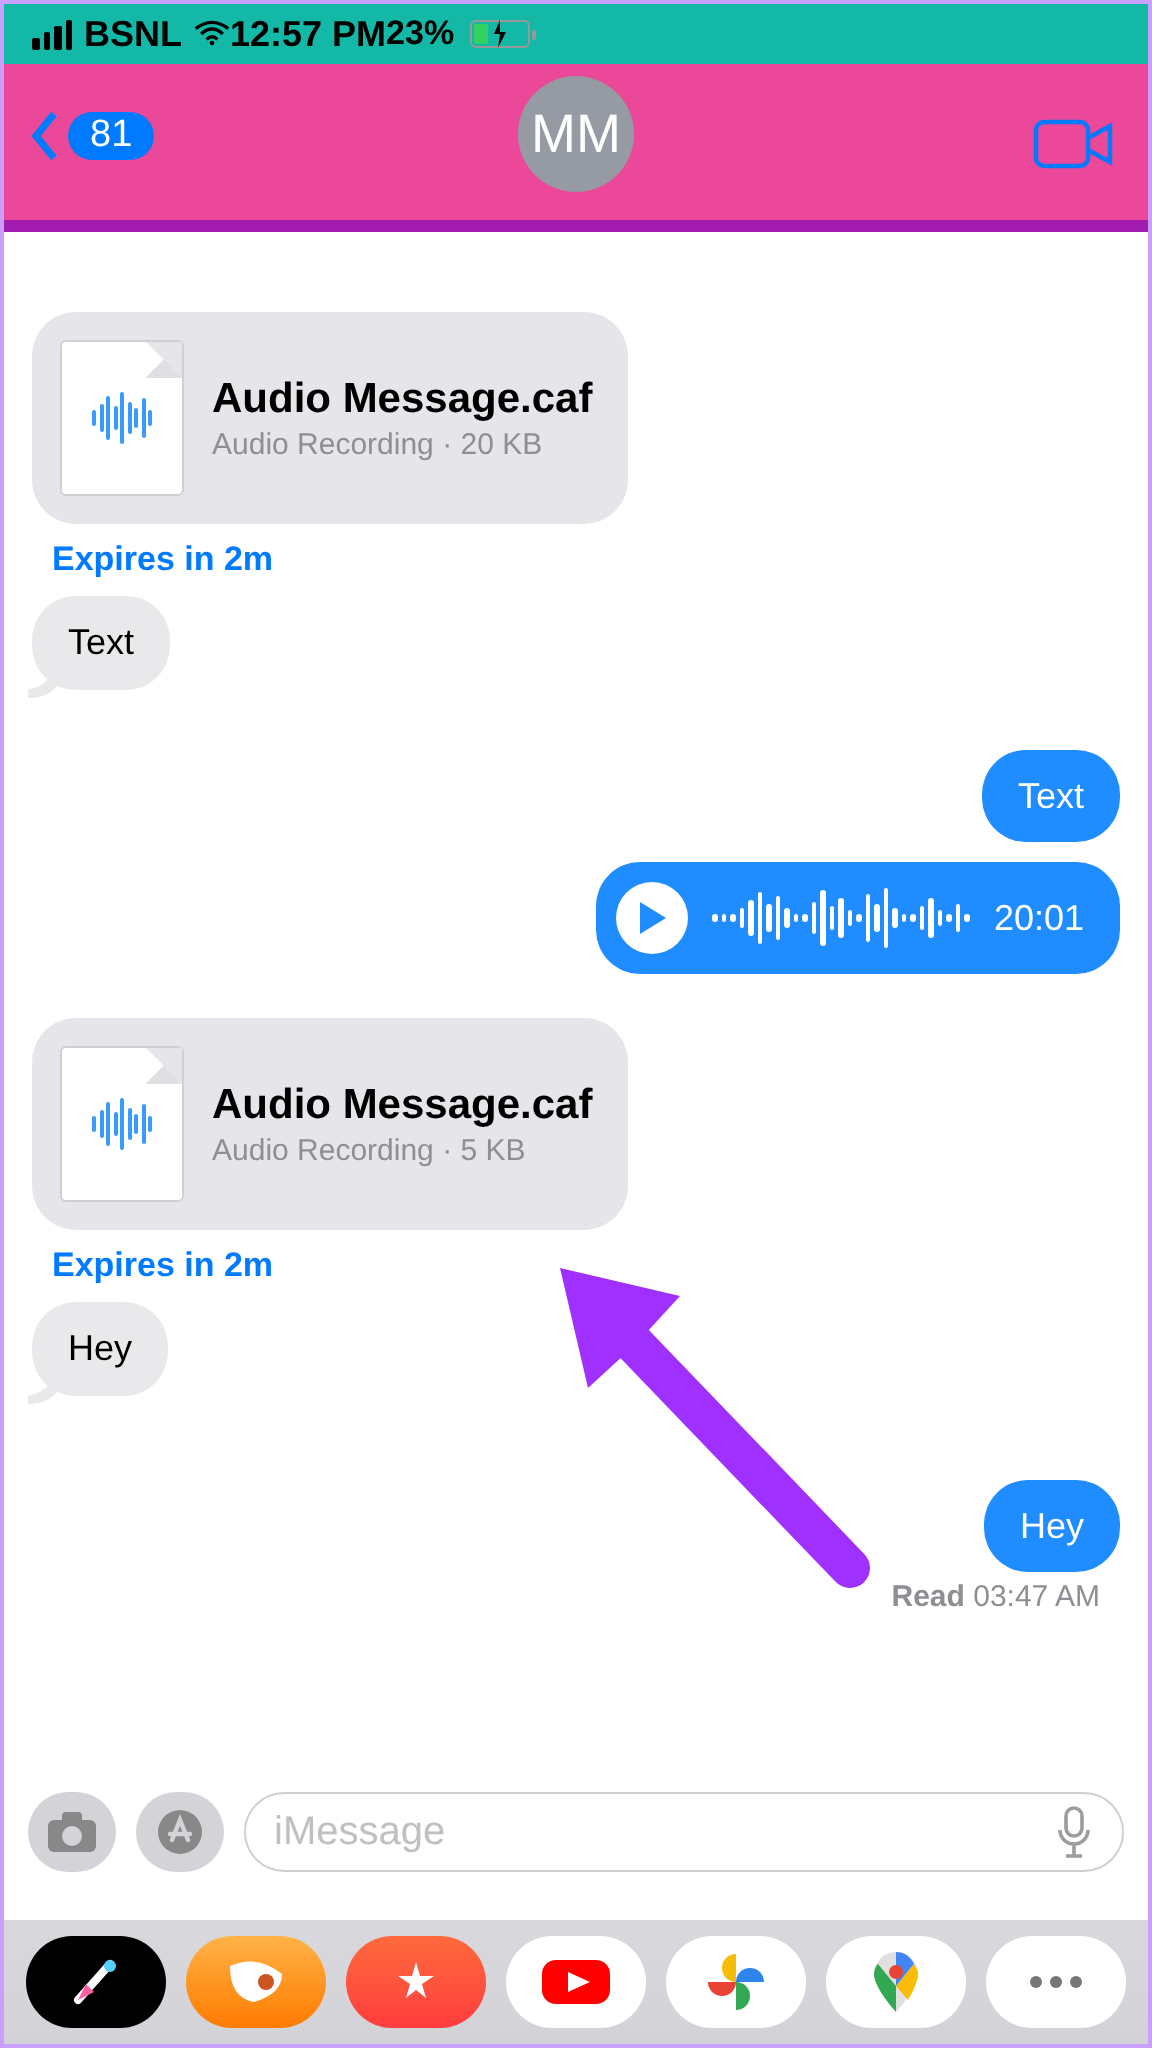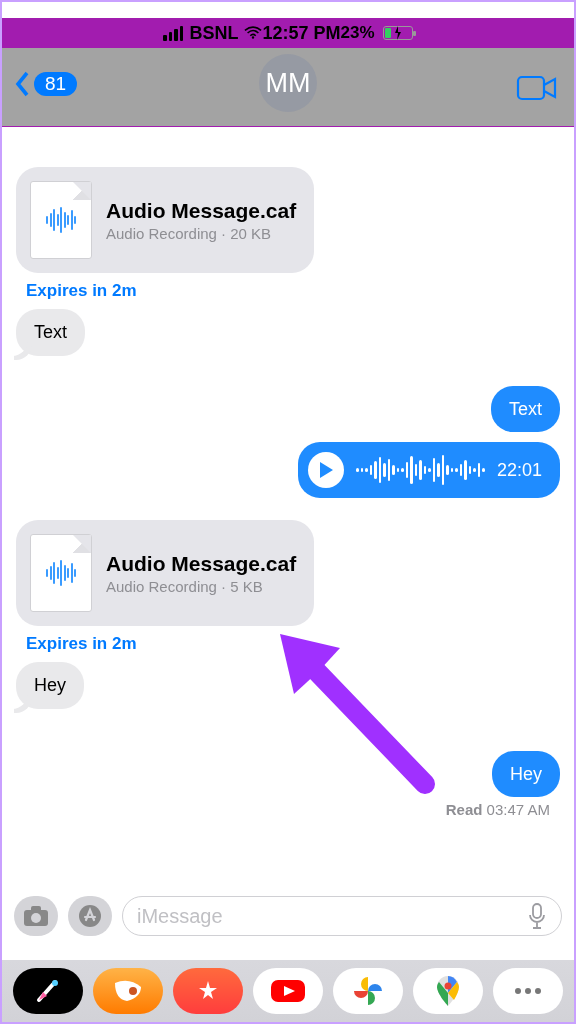--- a/index.html
+++ b/index.html
@@ -11,44 +11,43 @@
     overflow: hidden;
     position: relative;
     border: 2px solid #c9a0ff;
   }
 
   
   .status-bar {
     height: 30px;
     display: flex;
     align-items: center;
-    justify-content: center;
+    justify-content: flex-start;
     padding: 0 14px;
-    background: #a21caf;
+    background: #14b8a6;
     font-size: 18px;
     font-weight: 600;
-    margin-top: 16px;
   }
   .status-left { display:flex; align-items:center; gap:6px; }
   .status-right { display:flex; align-items:center; gap:4px; font-size:17px;}
   .signal-bars { display:flex; align-items:flex-end; gap:2px; }
   .signal-bars span { width:3.5px; background:#000; border-radius:1px; }
   .signal-bars span:nth-child(1){height:6px;}
   .signal-bars span:nth-child(2){height:9px;}
   .signal-bars span:nth-child(3){height:12px;}
   .signal-bars span:nth-child(4){height:15px;}
   .wifi-icon { width:18px; height:14px; position:relative;}
   .battery { width:30px; height:14px; border:1.5px solid #999; border-radius:3px; position:relative; margin-left:4px;}
   .battery::after { content:""; position:absolute; right:-4px; top:3.5px; width:2.5px; height:5px; background:#999; border-radius:1px;}
   .battery-fill { position:absolute; left:1px; top:1px; bottom:1px; width:23%; background:#33d15f; border-radius:1px;}
 
   
   .nav-header {
-    background: #a3a3a3;
-    border-bottom: 1px solid #a21caf;
+    background: #ec4899;
+    border-bottom: 6px solid #a21caf;
     padding: 6px 14px 10px;
     position: relative;
     text-align: center;
   }
   .back-btn { position:absolute; left:12px; top:22px; display:flex; align-items:center; gap:2px; }
   .back-chevron { width:18px; height:28px; }
   .back-chevron svg { stroke:#007aff; stroke-width:3.6; fill:none; }
   .unread-badge { background:#007aff; color:#fff; font-size:19px; font-weight:500; border-radius:13px; padding:1px 11px; }
   .video-btn { position:absolute; right:16px; top:26px; width:42px; height:28px; }
   .video-btn svg { stroke:#007aff; stroke-width:2.2; fill:none; }
@@ -216,21 +215,21 @@
           <span style="height:10px"></span>
           <span style="height:4px"></span>
           <span style="height:4px"></span>
         <span style="height:12px"></span>
           <span style="height:20px"></span>
           <span style="height:8px"></span>
           <span style="height:4px"></span>
         <span style="height:14px"></span>
           <span style="height:4px"></span>
       </div>
-      <span class="audio-time">22:01</span>
+      <span class="audio-time">20:01</span>
     </div>
   </div>
 
   <div class="msg-row in">
     <div class="file-bubble">
       <div class="file-icon">
         <div class="fold"></div>
         <div class="waveform-sm">
           <span style="height:8px"></span>
             <span style="height:14px"></span>

